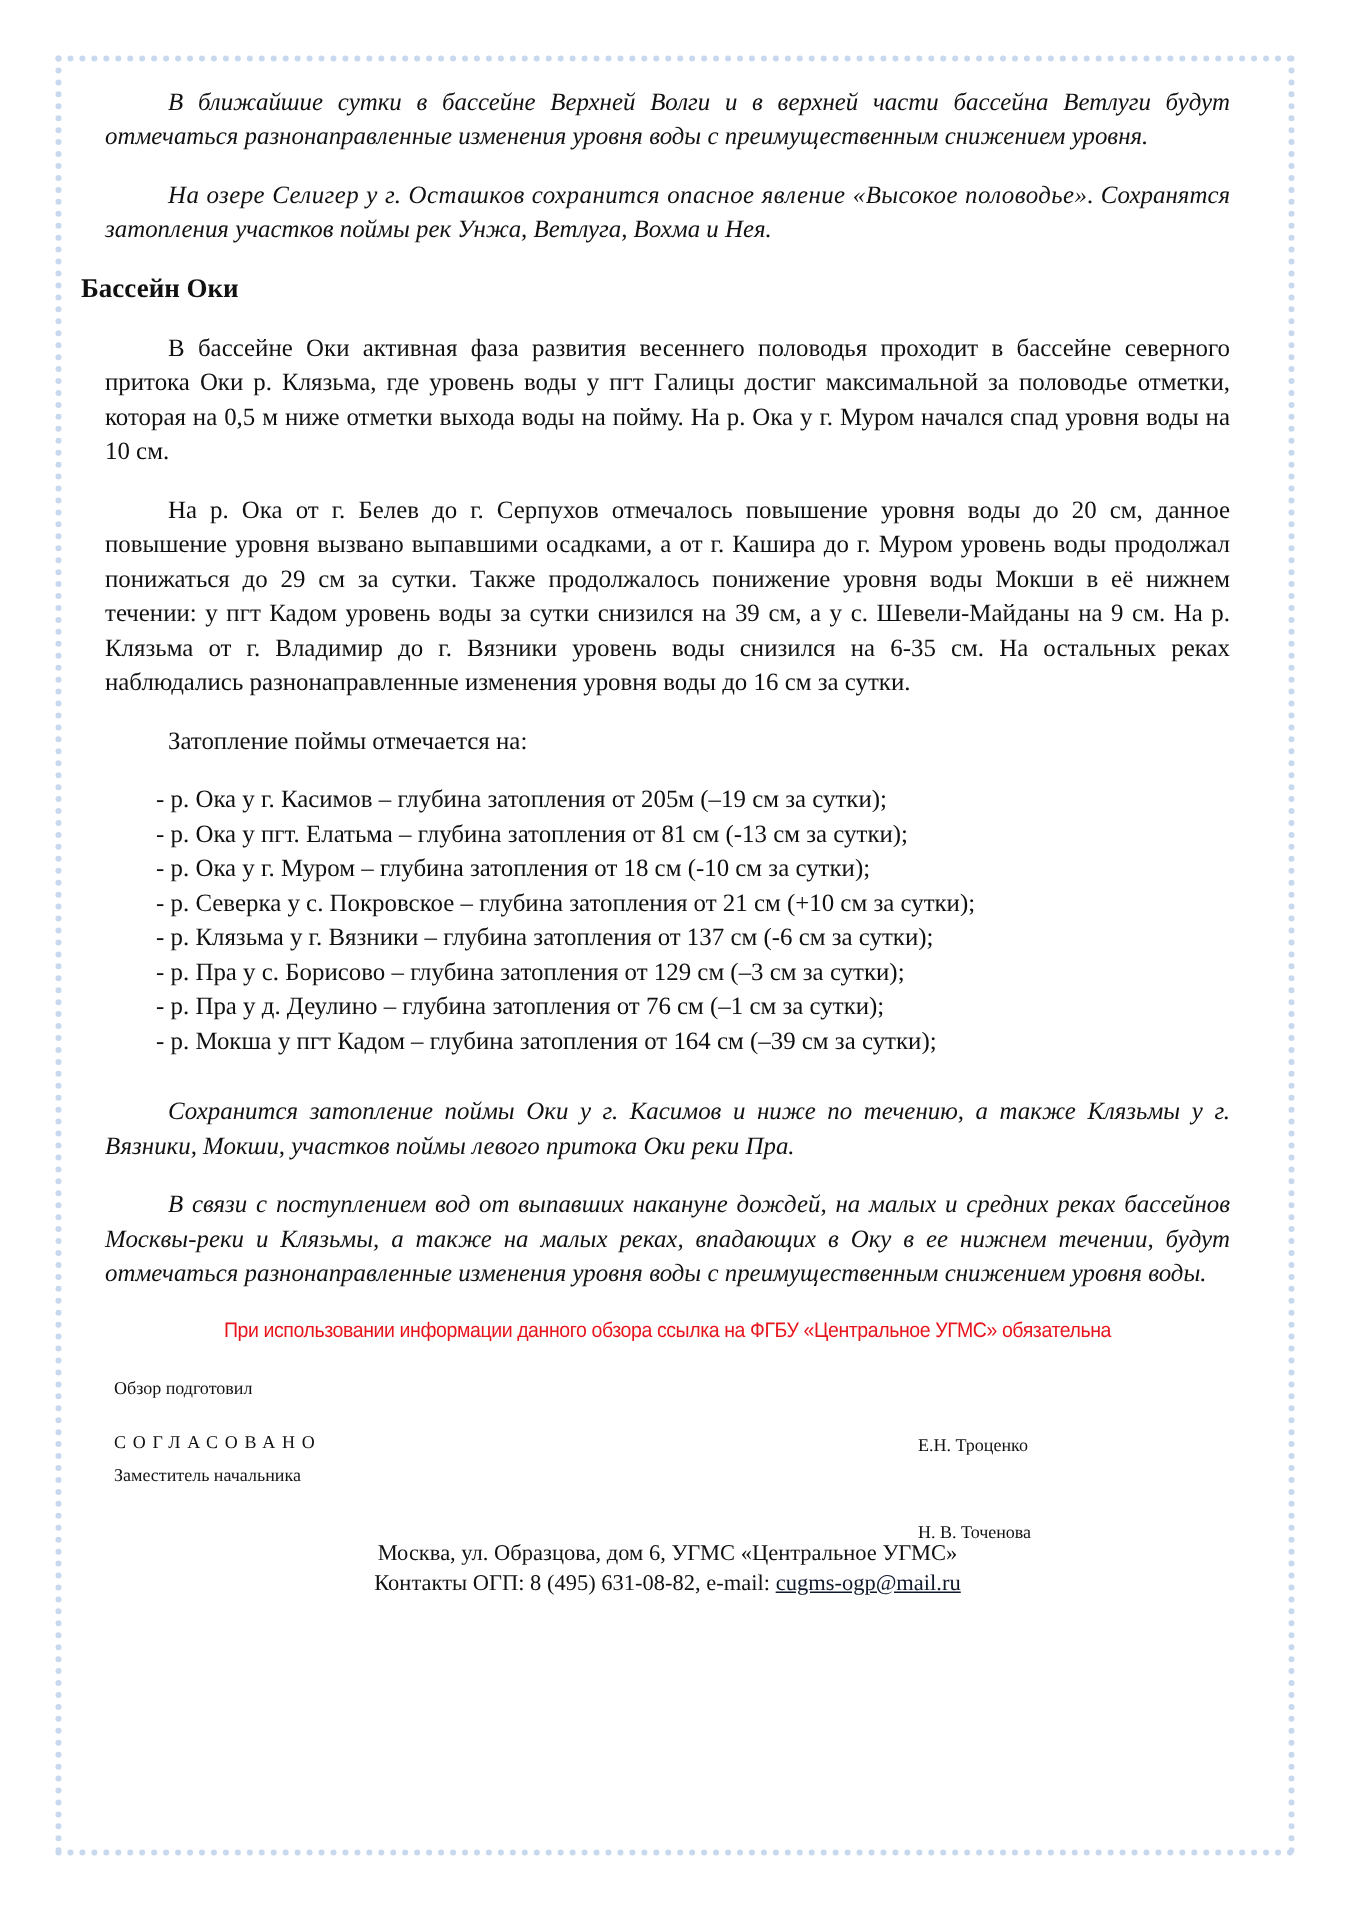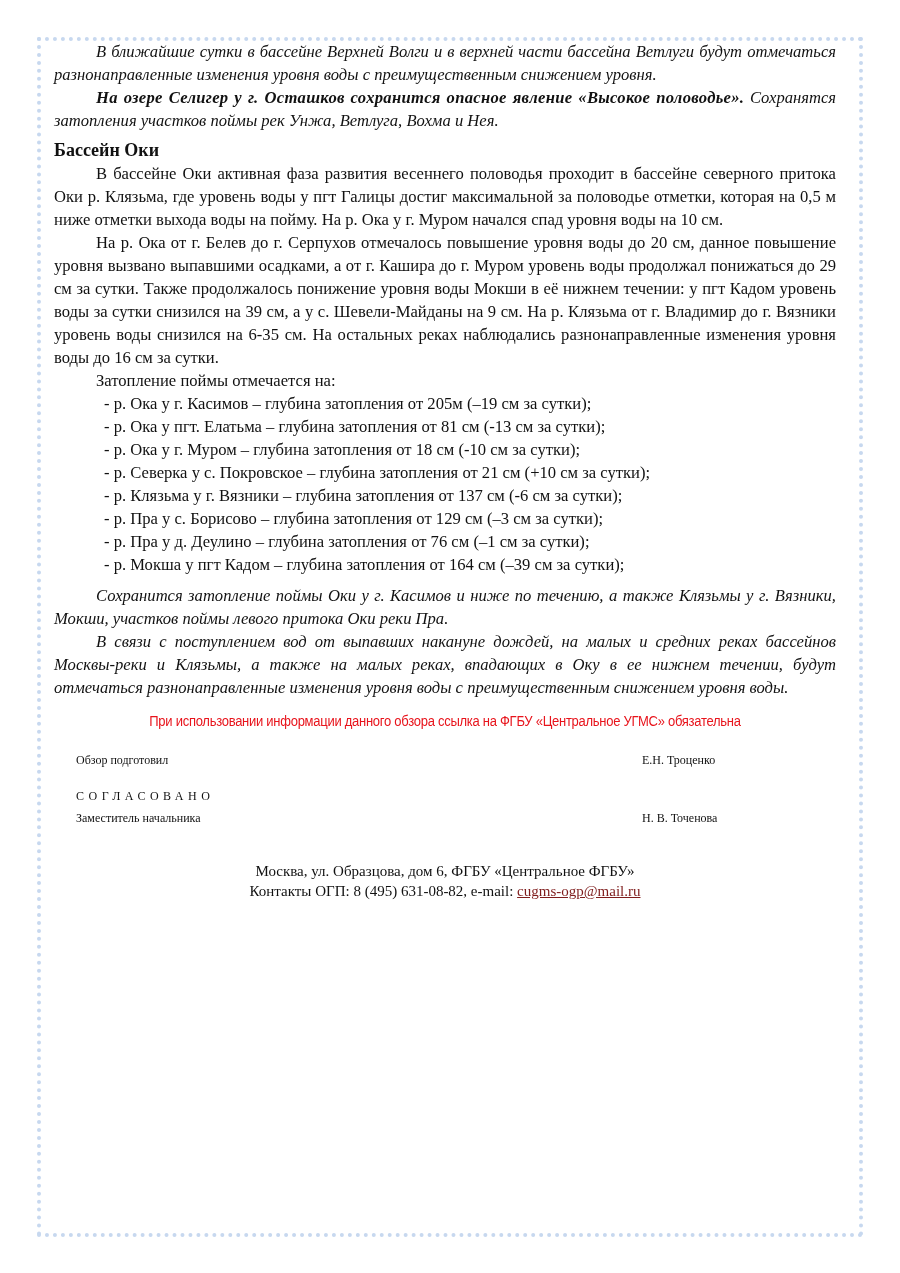--- a/index.html
+++ b/index.html
@@ -1,36 +1,36 @@
 <!DOCTYPE html>
 <html><head>
 <meta charset="utf-8">
 <style>
   html, body { margin: 0; padding: 0; background: #ffffff; }
   body { width: 900px; height: 1273px; position: relative; overflow: hidden;
          font-family: "Liberation Serif", "DejaVu Serif", serif; color: #111; }
   .frame { position: absolute; left: 37px; top: 37px; width: 826px; height: 1200px;
            box-sizing: border-box; border: 4px dashed #c7d8ef; border-style: dotted; }
   .content { position: absolute; left: 54px; top: 40px; width: 782px; font-size: 16.6px; line-height: 23px; }
-  p { margin: 0; text-align: justify; }
+  p { margin: 16px; text-align: justify; }
   .ind { text-indent: 42px; }
   .it { font-style: italic; }
-  .bi { font-style: italic; font-weight: bold; letter-spacing: 0.3px; }
+  .bi { font-style: italic; font-weight: normal; letter-spacing: 0.3px; }
   h2 { margin: 6px 0 0 0; font-size: 18px; font-weight: bold; line-height: 24px; }
   ul.flood { list-style: none; margin: 0; padding: 0 0 0 50px; }
   ul.flood li { line-height: 23px; }
   .gap { height: 8px; }
   .notice { text-align: center; color: #e8141c; font-family: "Liberation Sans", sans-serif;
             font-size: 14px; letter-spacing: -0.3px; margin-top: 12px; line-height: 20px; transform: scaleX(0.93); }
   .sig { position: relative; height: 28px; font-family: Liberation Serif, serif; font-size: 12px; transform-origin: left; }
   .sig .l { position: absolute; left: 22px; }
-  .sig .r { position: absolute; left: 588px; }
+  .sig .r { position: absolute; left: 558px; margin-top: 38px; }
   .approved { letter-spacing: 4.5px; }
   .footer { text-align: center; font-size: 15px; line-height: 20px; margin-top: 26px; }
-  .footer a { color: #7f1d1d; text-decoration: underline; }
+  .footer a { color: #0f172a; text-decoration: underline; }
 </style>
 </head>
 <body>
 
 <div class="frame"></div>
 
 <div class="content">
   <p class="ind it">В ближайшие сутки в бассейне Верхней Волги и в верхней части бассейна Ветлуги будут отмечаться разнонаправленные изменения уровня воды с преимущественным снижением уровня.</p>
   <p class="ind"><span class="bi">На озере Селигер у г. Осташков сохранится опасное явление «Высокое половодье».</span><span class="it"> Сохранятся затопления участков поймы рек Унжа, Ветлуга, Вохма и Нея.</span></p>
 
@@ -62,16 +62,16 @@
   <div style="height:8px"></div>
   <div class="sig" style="height:22px">
     <span class="l approved">СОГЛАСОВАНО</span>
   </div>
   <div class="sig">
     <span class="l">Заместитель начальника</span>
     <span class="r">Н. В. Точенова</span>
   </div>
 
   <div class="footer">
-    <div>Москва, ул. Образцова, дом 6, ФГБУ «Центральное ФГБУ»</div>
+    <div>Москва, ул. Образцова, дом 6, УГМС «Центральное УГМС»</div>
     <div><span>Контакты ОГП: 8 (495) 631-08-82, e-mail: </span><a href="#">cugms-ogp@mail.ru</a></div>
   </div>
 </div>
 
 </body></html>

